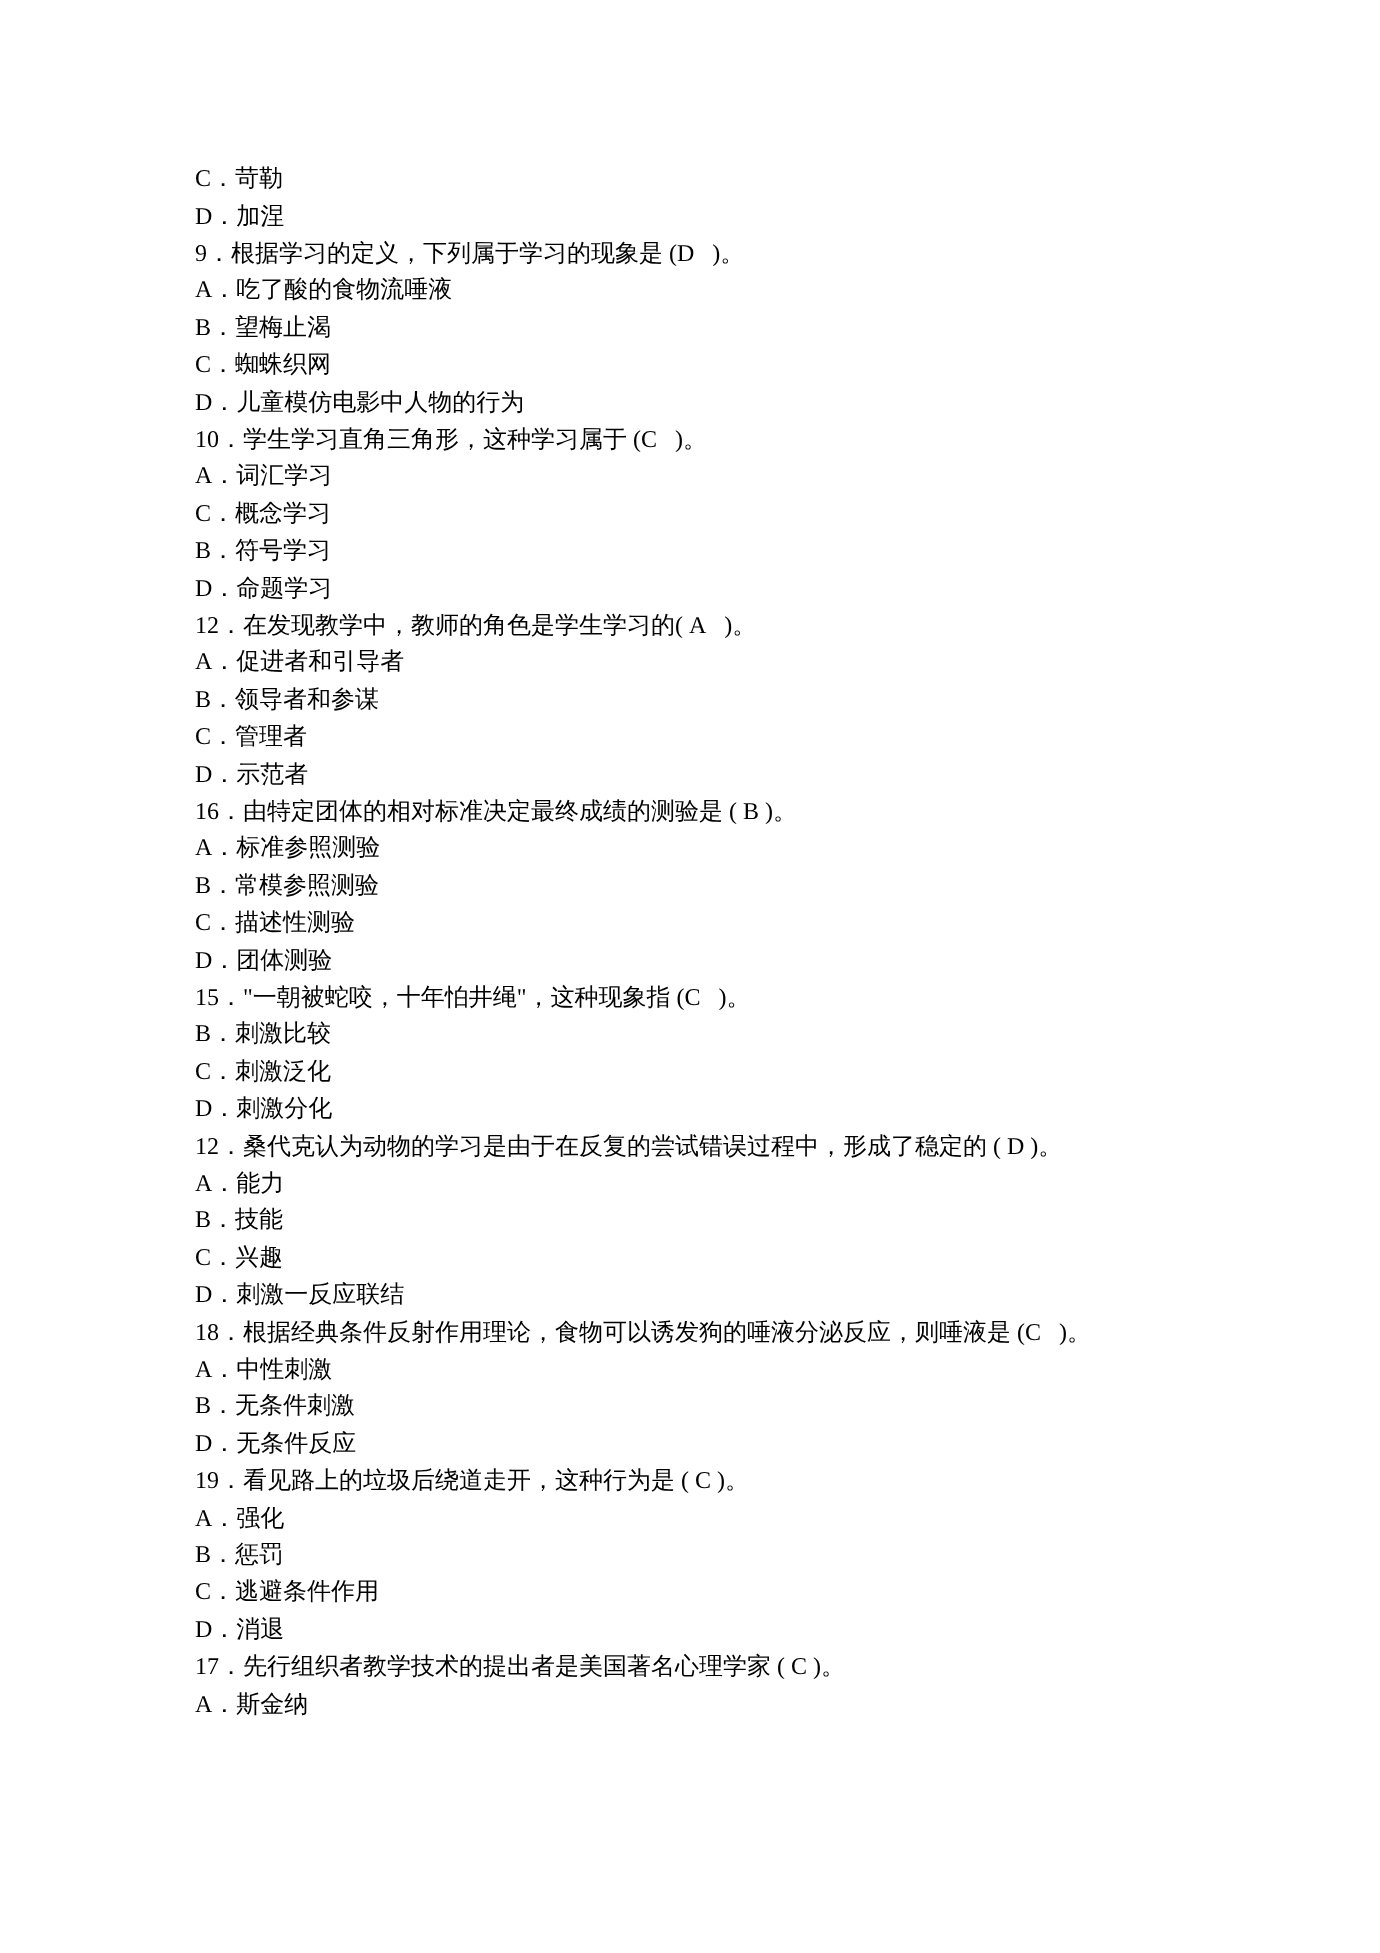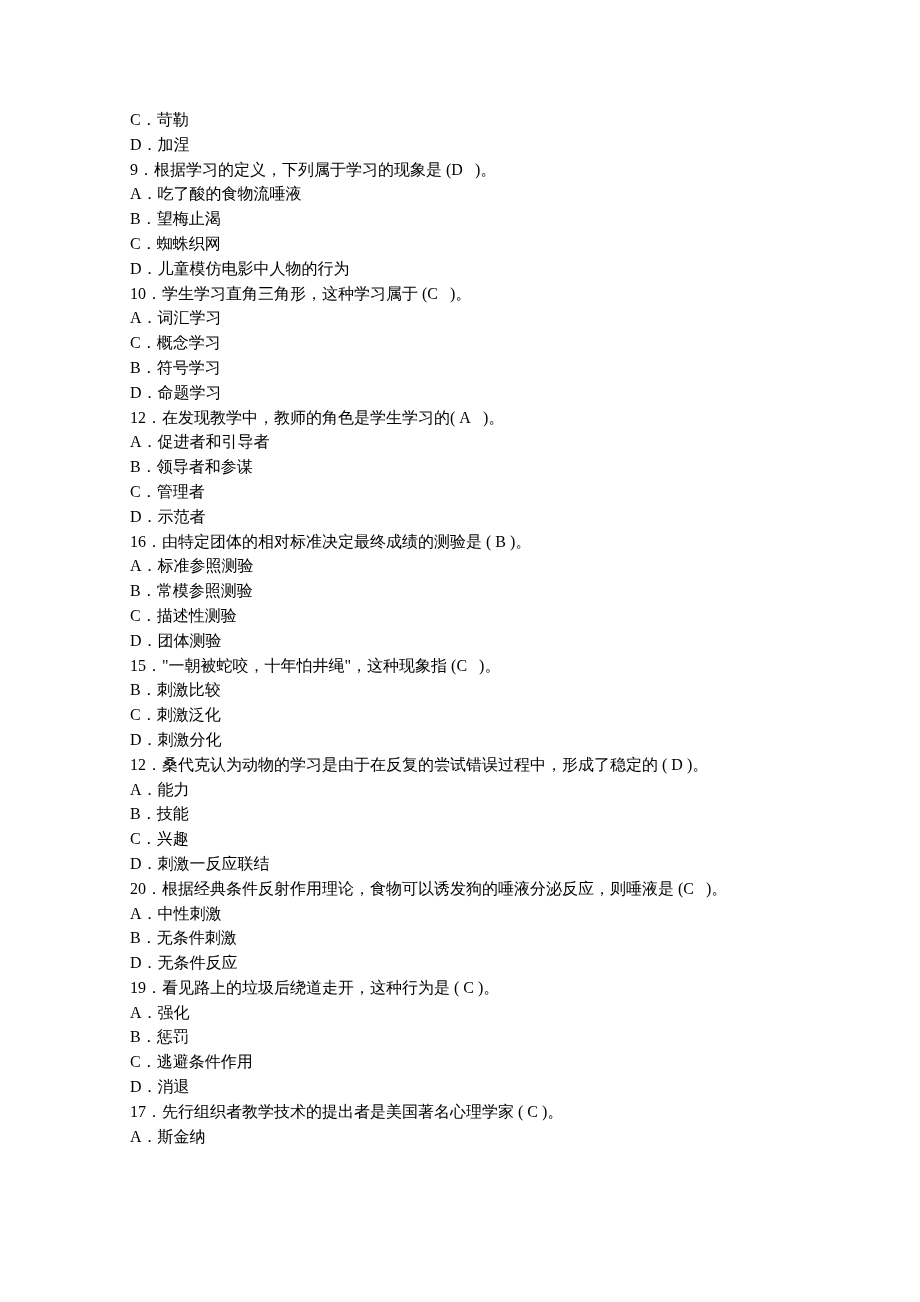--- a/index.html
+++ b/index.html
@@ -52,21 +52,21 @@
   <div class="line"><span class="latin">D</span>．团体测验</div>
   <div class="line"><span class="latin">15</span>．"一朝被蛇咬，十年怕井绳"，这种现象指 <span class="latin">(C</span>   <span class="latin">)</span>。</div>
   <div class="line"><span class="latin">B</span>．刺激比较</div>
   <div class="line"><span class="latin">C</span>．刺激泛化</div>
   <div class="line"><span class="latin">D</span>．刺激分化</div>
   <div class="line"><span class="latin">12</span>．桑代克认为动物的学习是由于在反复的尝试错误过程中，形成了稳定的 <span class="latin">(</span> <span class="latin">D</span> <span class="latin">)</span>。</div>
   <div class="line"><span class="latin">A</span>．能力</div>
   <div class="line"><span class="latin">B</span>．技能</div>
   <div class="line"><span class="latin">C</span>．兴趣</div>
   <div class="line"><span class="latin">D</span>．刺激一反应联结</div>
-  <div class="line"><span class="latin">20</span>．根据经典条件反射作用理论，食物可以诱发狗的唾液分泌反应，则唾液是 <span class="latin">(C</span>   <span class="latin">)</span>。</div>
+  <div class="line"><span class="latin">18</span>．根据经典条件反射作用理论，食物可以诱发狗的唾液分泌反应，则唾液是 <span class="latin">(C</span>   <span class="latin">)</span>。</div>
   <div class="line"><span class="latin">A</span>．中性刺激</div>
   <div class="line"><span class="latin">B</span>．无条件刺激</div>
   <div class="line"><span class="latin">D</span>．无条件反应</div>
   <div class="line"><span class="latin">19</span>．看见路上的垃圾后绕道走开，这种行为是 <span class="latin">(</span> <span class="latin">C</span> <span class="latin">)</span>。</div>
   <div class="line"><span class="latin">A</span>．强化</div>
   <div class="line"><span class="latin">B</span>．惩罚</div>
   <div class="line"><span class="latin">C</span>．逃避条件作用</div>
   <div class="line"><span class="latin">D</span>．消退</div>
   <div class="line"><span class="latin">17</span>．先行组织者教学技术的提出者是美国著名心理学家 <span class="latin">(</span> <span class="latin">C</span> <span class="latin">)</span>。</div>
   <div class="line"><span class="latin">A</span>．斯金纳</div>

